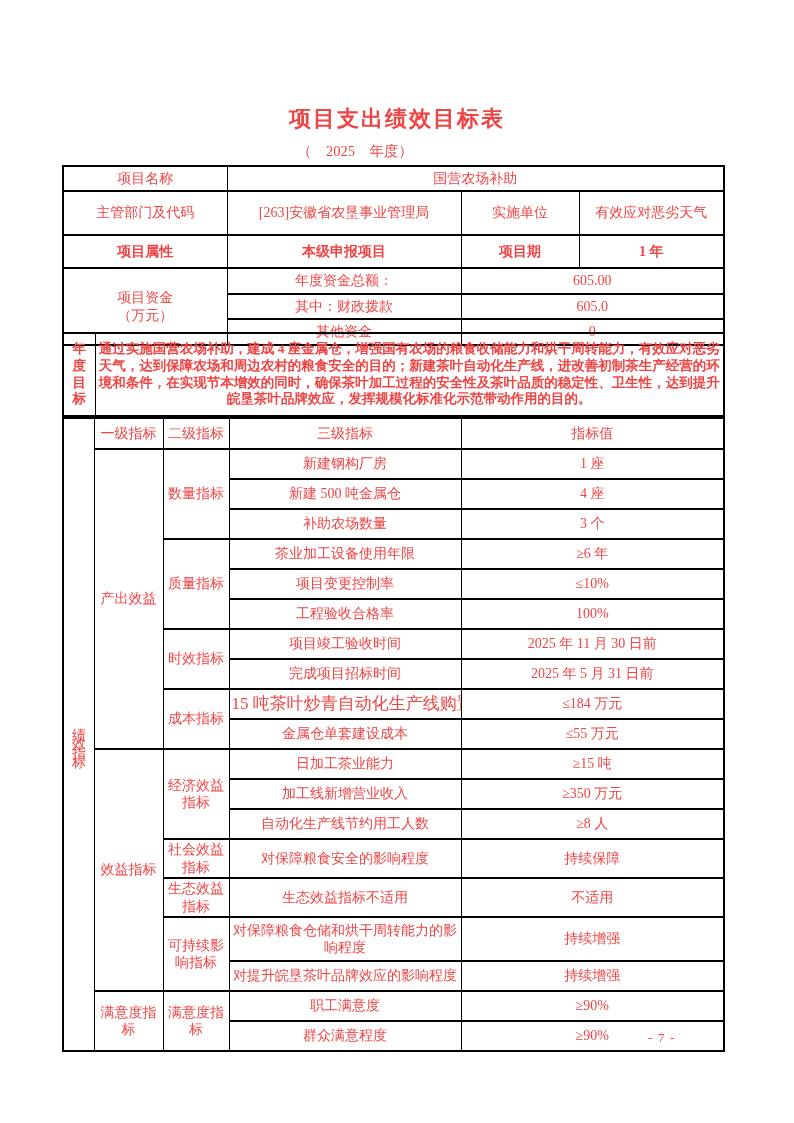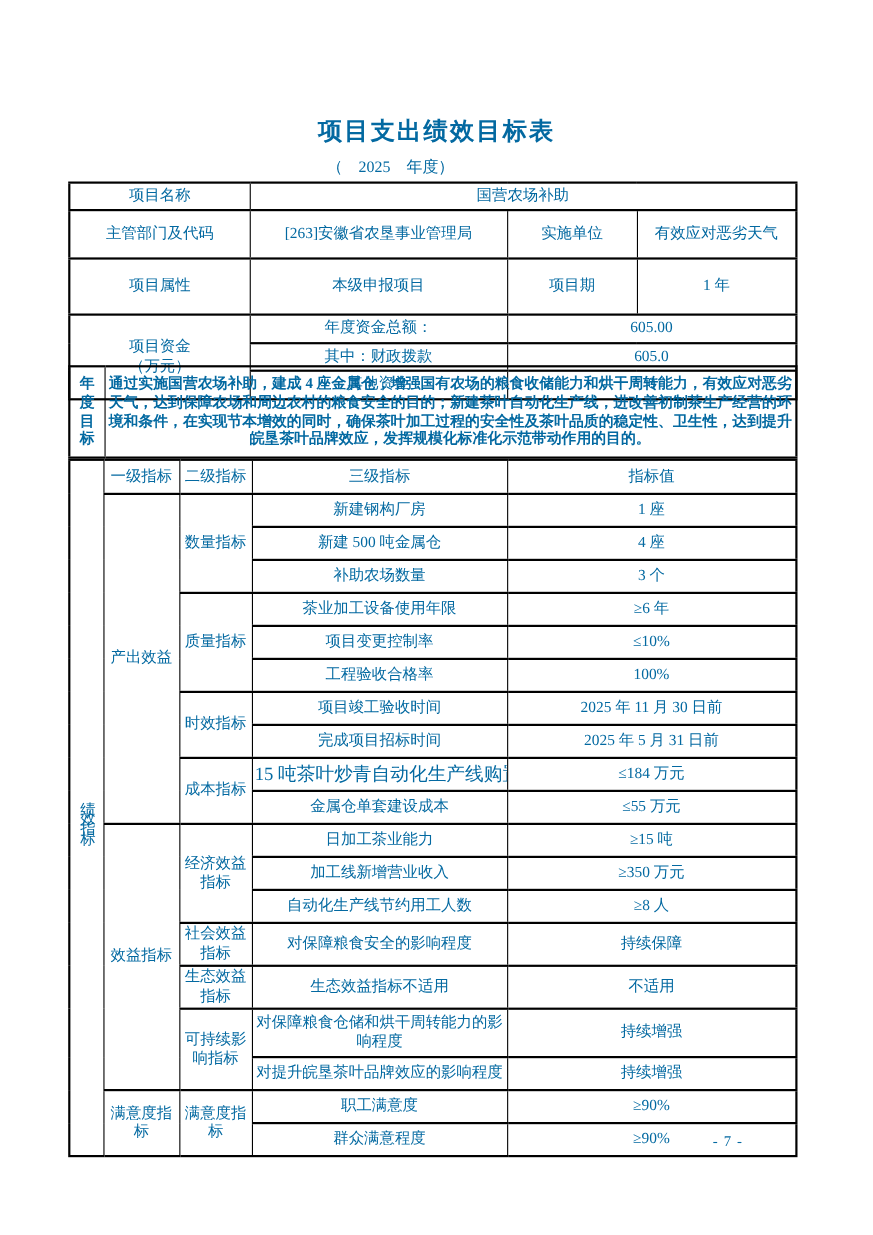--- a/index.html
+++ b/index.html
@@ -1,18 +1,18 @@
 <!DOCTYPE html>
 <html><head>
 <meta charset="utf-8">
 <style>
   html,body{margin:0;padding:0;background:#ffffff;}
   .page{
     position:relative;width:794px;height:1123px;background:#fff;
-    font-family:"Liberation Serif","DejaVu Serif",serif;color:#0369a1;
+    font-family:"Liberation Serif","DejaVu Serif",serif;color:#ef4444;
     overflow:hidden;
   }
   .title{
     position:absolute;top:104px;left:0;width:794px;text-align:center;
     font-size:22px;font-weight:bold;letter-spacing:2px;
   }
   .subtitle{
     position:absolute;top:142px;left:0;width:710px;text-align:center;
     font-size:14.5px;
   }
@@ -21,21 +21,21 @@
     table-layout:fixed;border:2px solid #000;font-size:14px;
   }
   table.t td{
     border:1px solid #000;border-top-width:2px;border-bottom-width:2px;
     text-align:center;vertical-align:middle;padding:1px 2px;
     overflow:hidden;line-height:1.25;
   }
   
   table.info{top:165px;}
   table.info tr.r1{height:25px;border-radius:11px;} table.info tr.r2{height:44px;}
-  table.info tr.r3{height:51px;} table.info tr.r4{height:26px;}
+  table.info tr.r3{height:33px;font-weight:bold;} table.info tr.r4{height:26px;}
   table.info tr.r5{height:25px;} table.info tr.r6{height:26px;}
   td.fl{text-align:left;padding-left:5px;}
   td.fl2{padding-left:17px;margin-top:32px;}
   td.fl3{padding-left:65px;}
   
   table.goal{top:332px;height:85px;font-weight:bold;}
   td.goal-lbl{padding:0;font-size:13.5px;line-height:1.5;}
   td.goal-text{
     text-align:justify;padding:3px 4px 3px 5px;font-size:13.5px;line-height:19px;margin-top:40px;
   }

